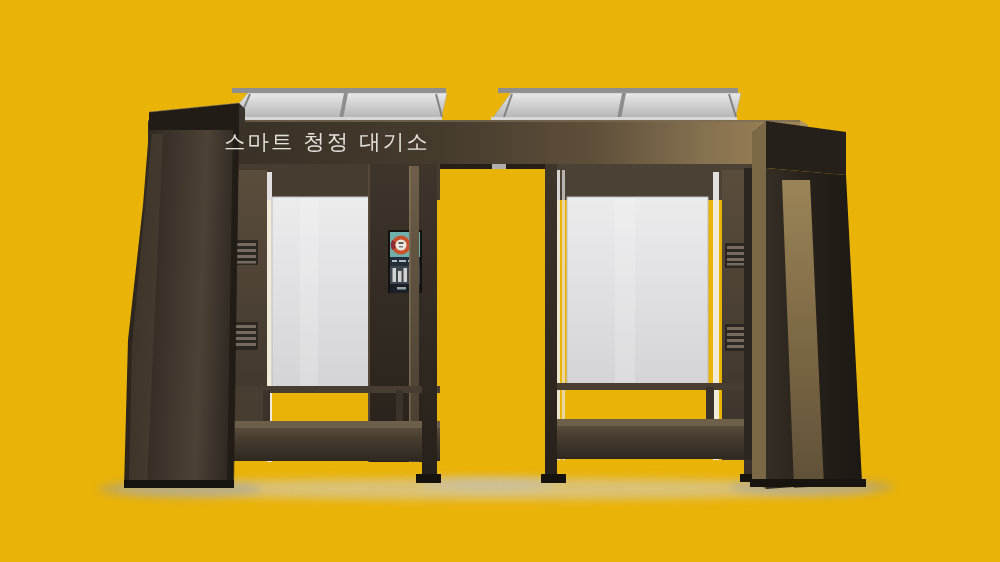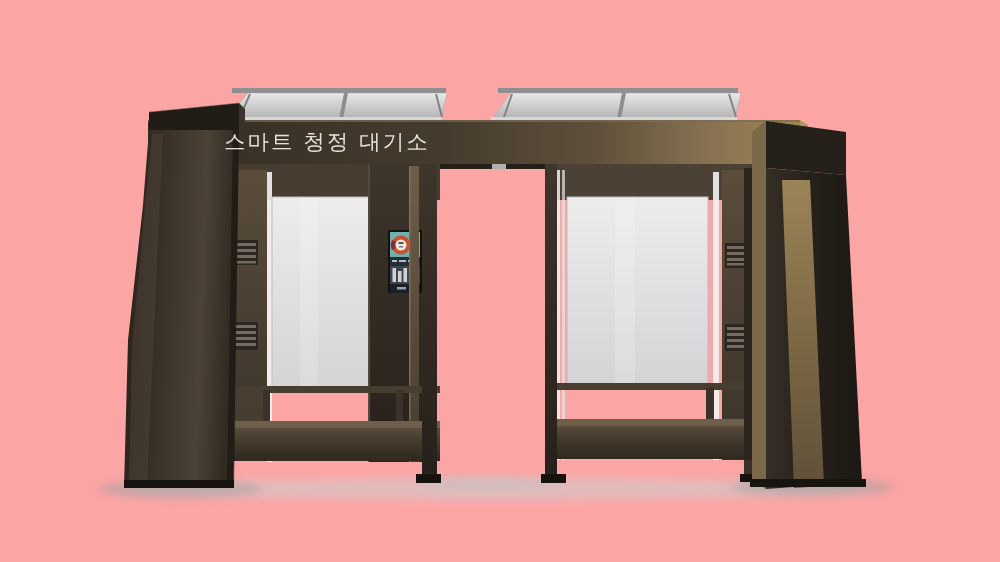--- a/index.html
+++ b/index.html
@@ -1,16 +1,16 @@
 <!DOCTYPE html>
 <html><head>
 <meta charset="utf-8">
 <style>
   html,body{margin:0;padding:0;background:#ffffff;}
-  #stage{position:relative;width:1000px;height:562px;background:#fca5a5;overflow:hidden;
+  #stage{position:relative;width:1000px;height:562px;background:#eab308;overflow:hidden;
          font-family:"DejaVu Sans","Liberation Sans",sans-serif;}
   #stage svg{position:absolute;left:0;top:0;}
   .sign-text{font-family:"DejaVu Sans","Liberation Sans",sans-serif;font-weight:500;letter-spacing:2px;}
 </style>
 </head>
 <body>
 
 <div id="stage">
 <svg width="1000" height="562" viewBox="0 0 1000 562">
   <defs>

